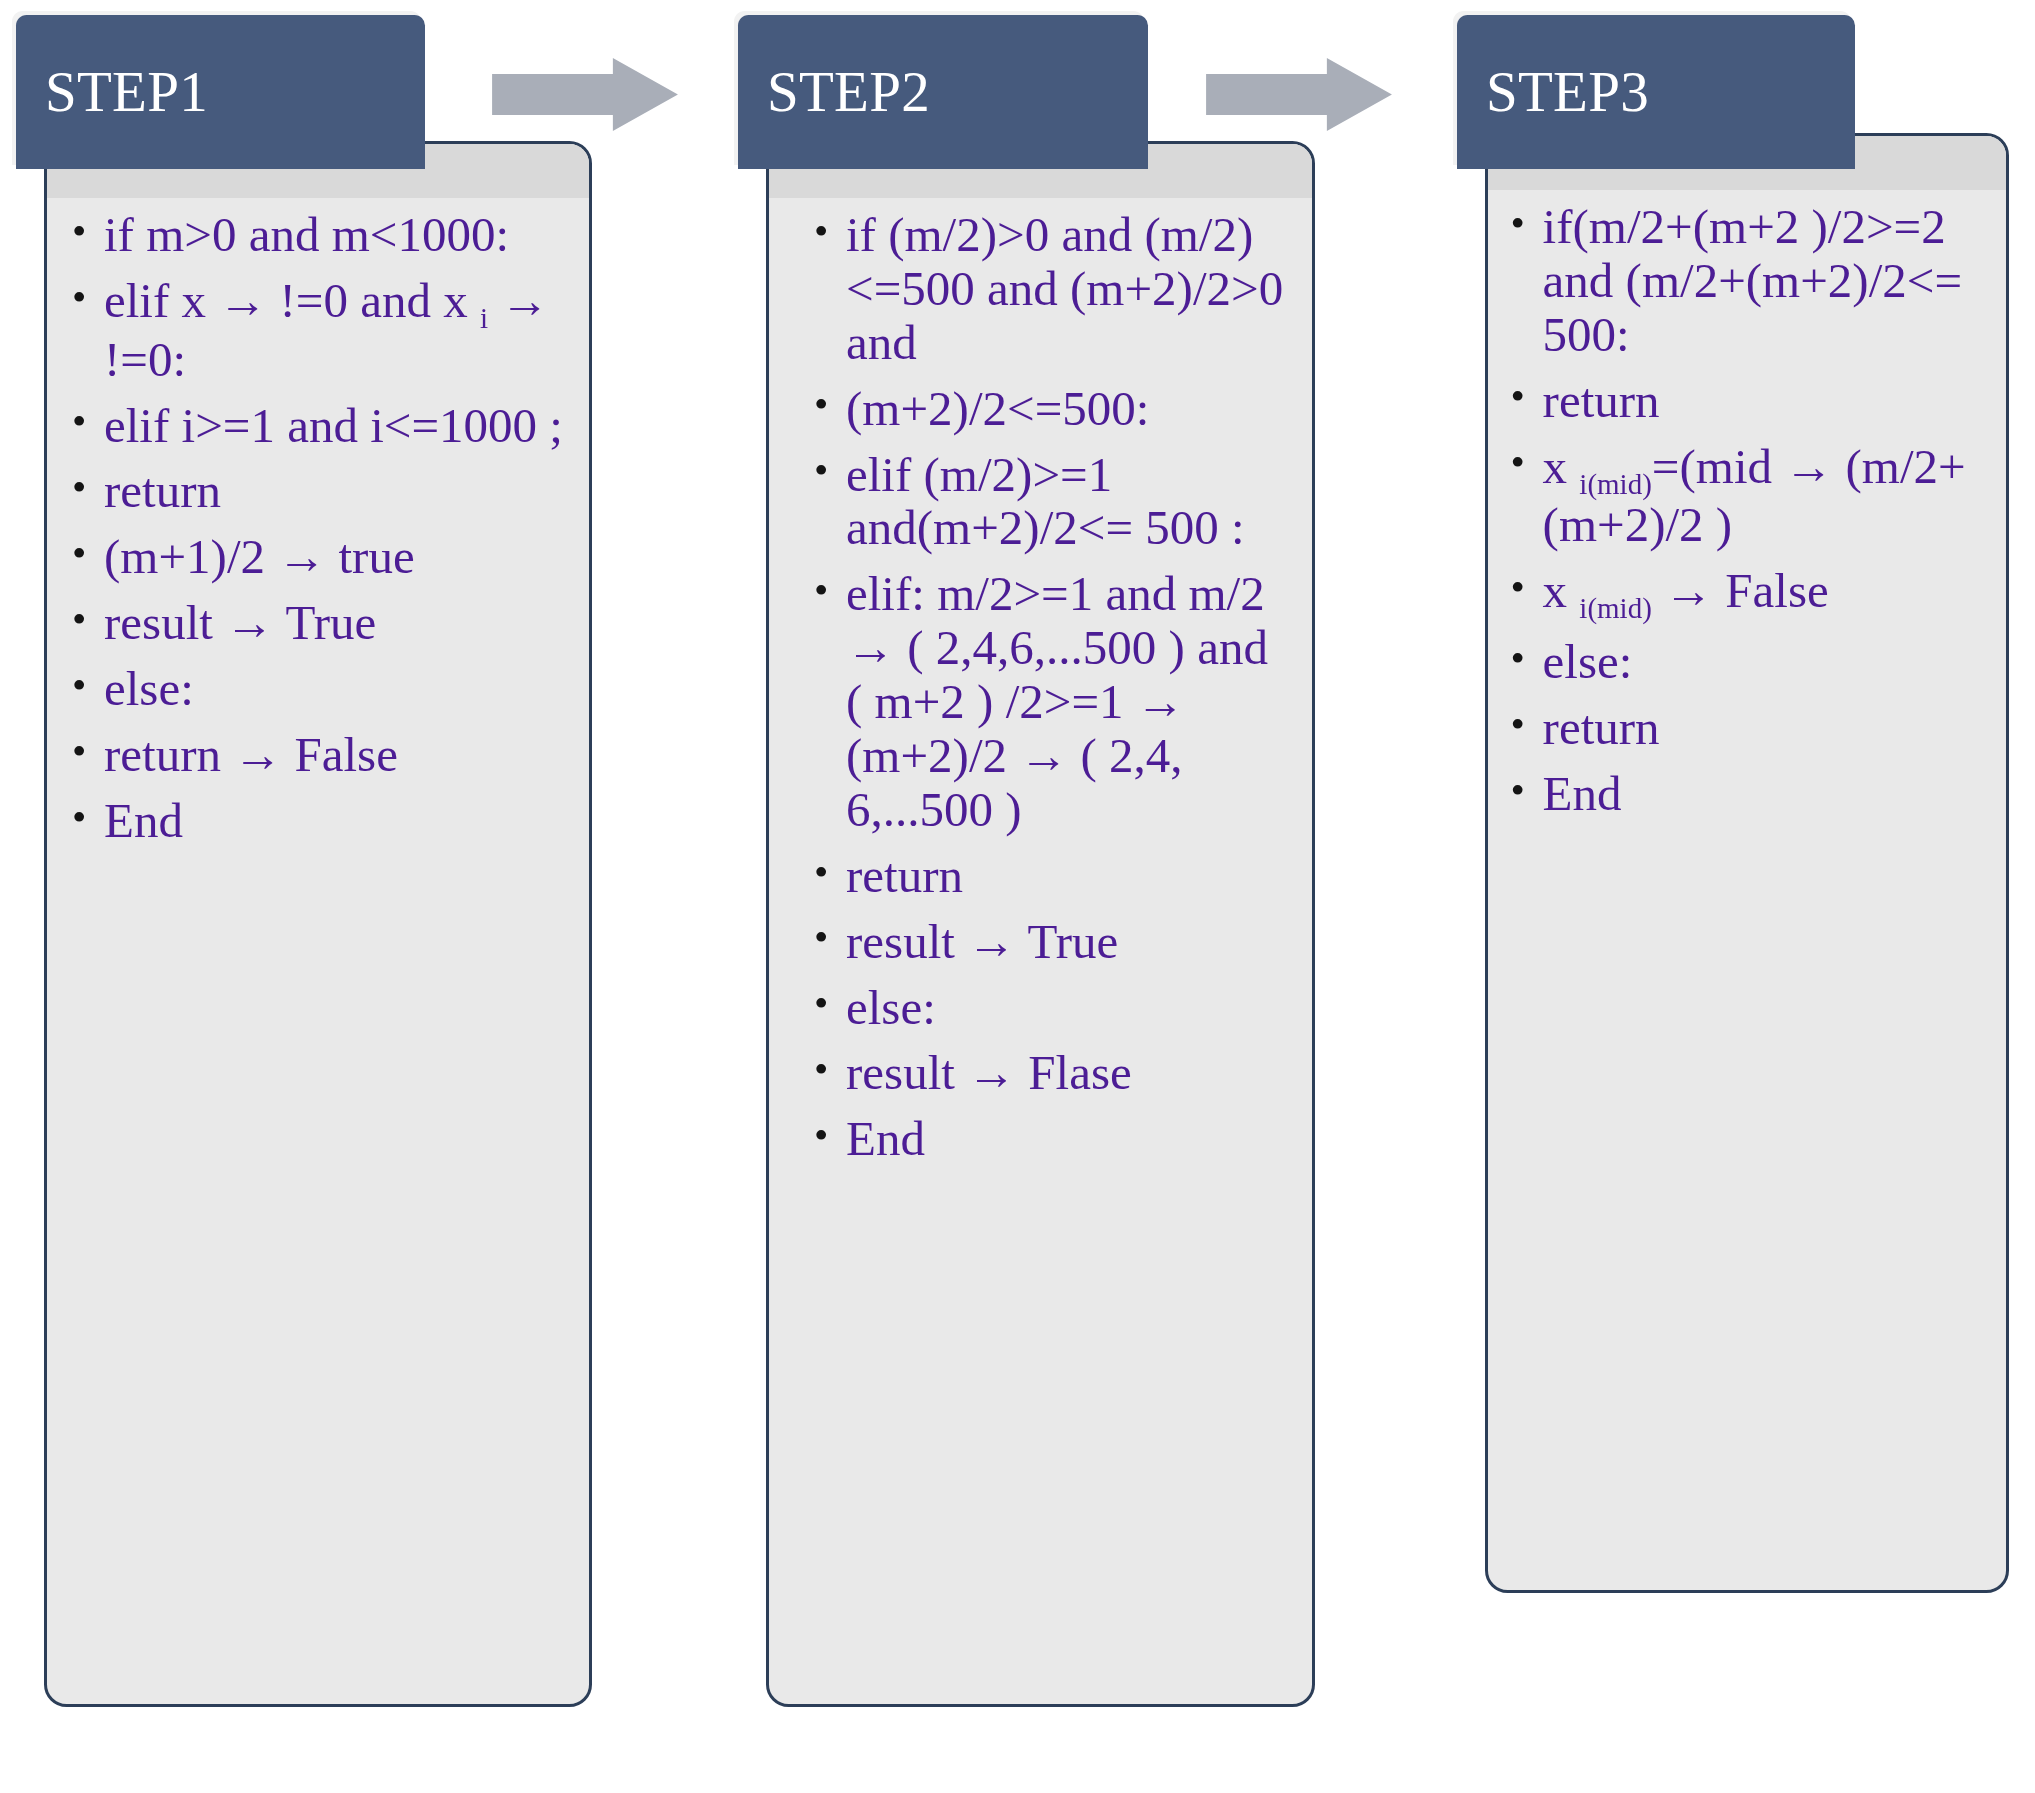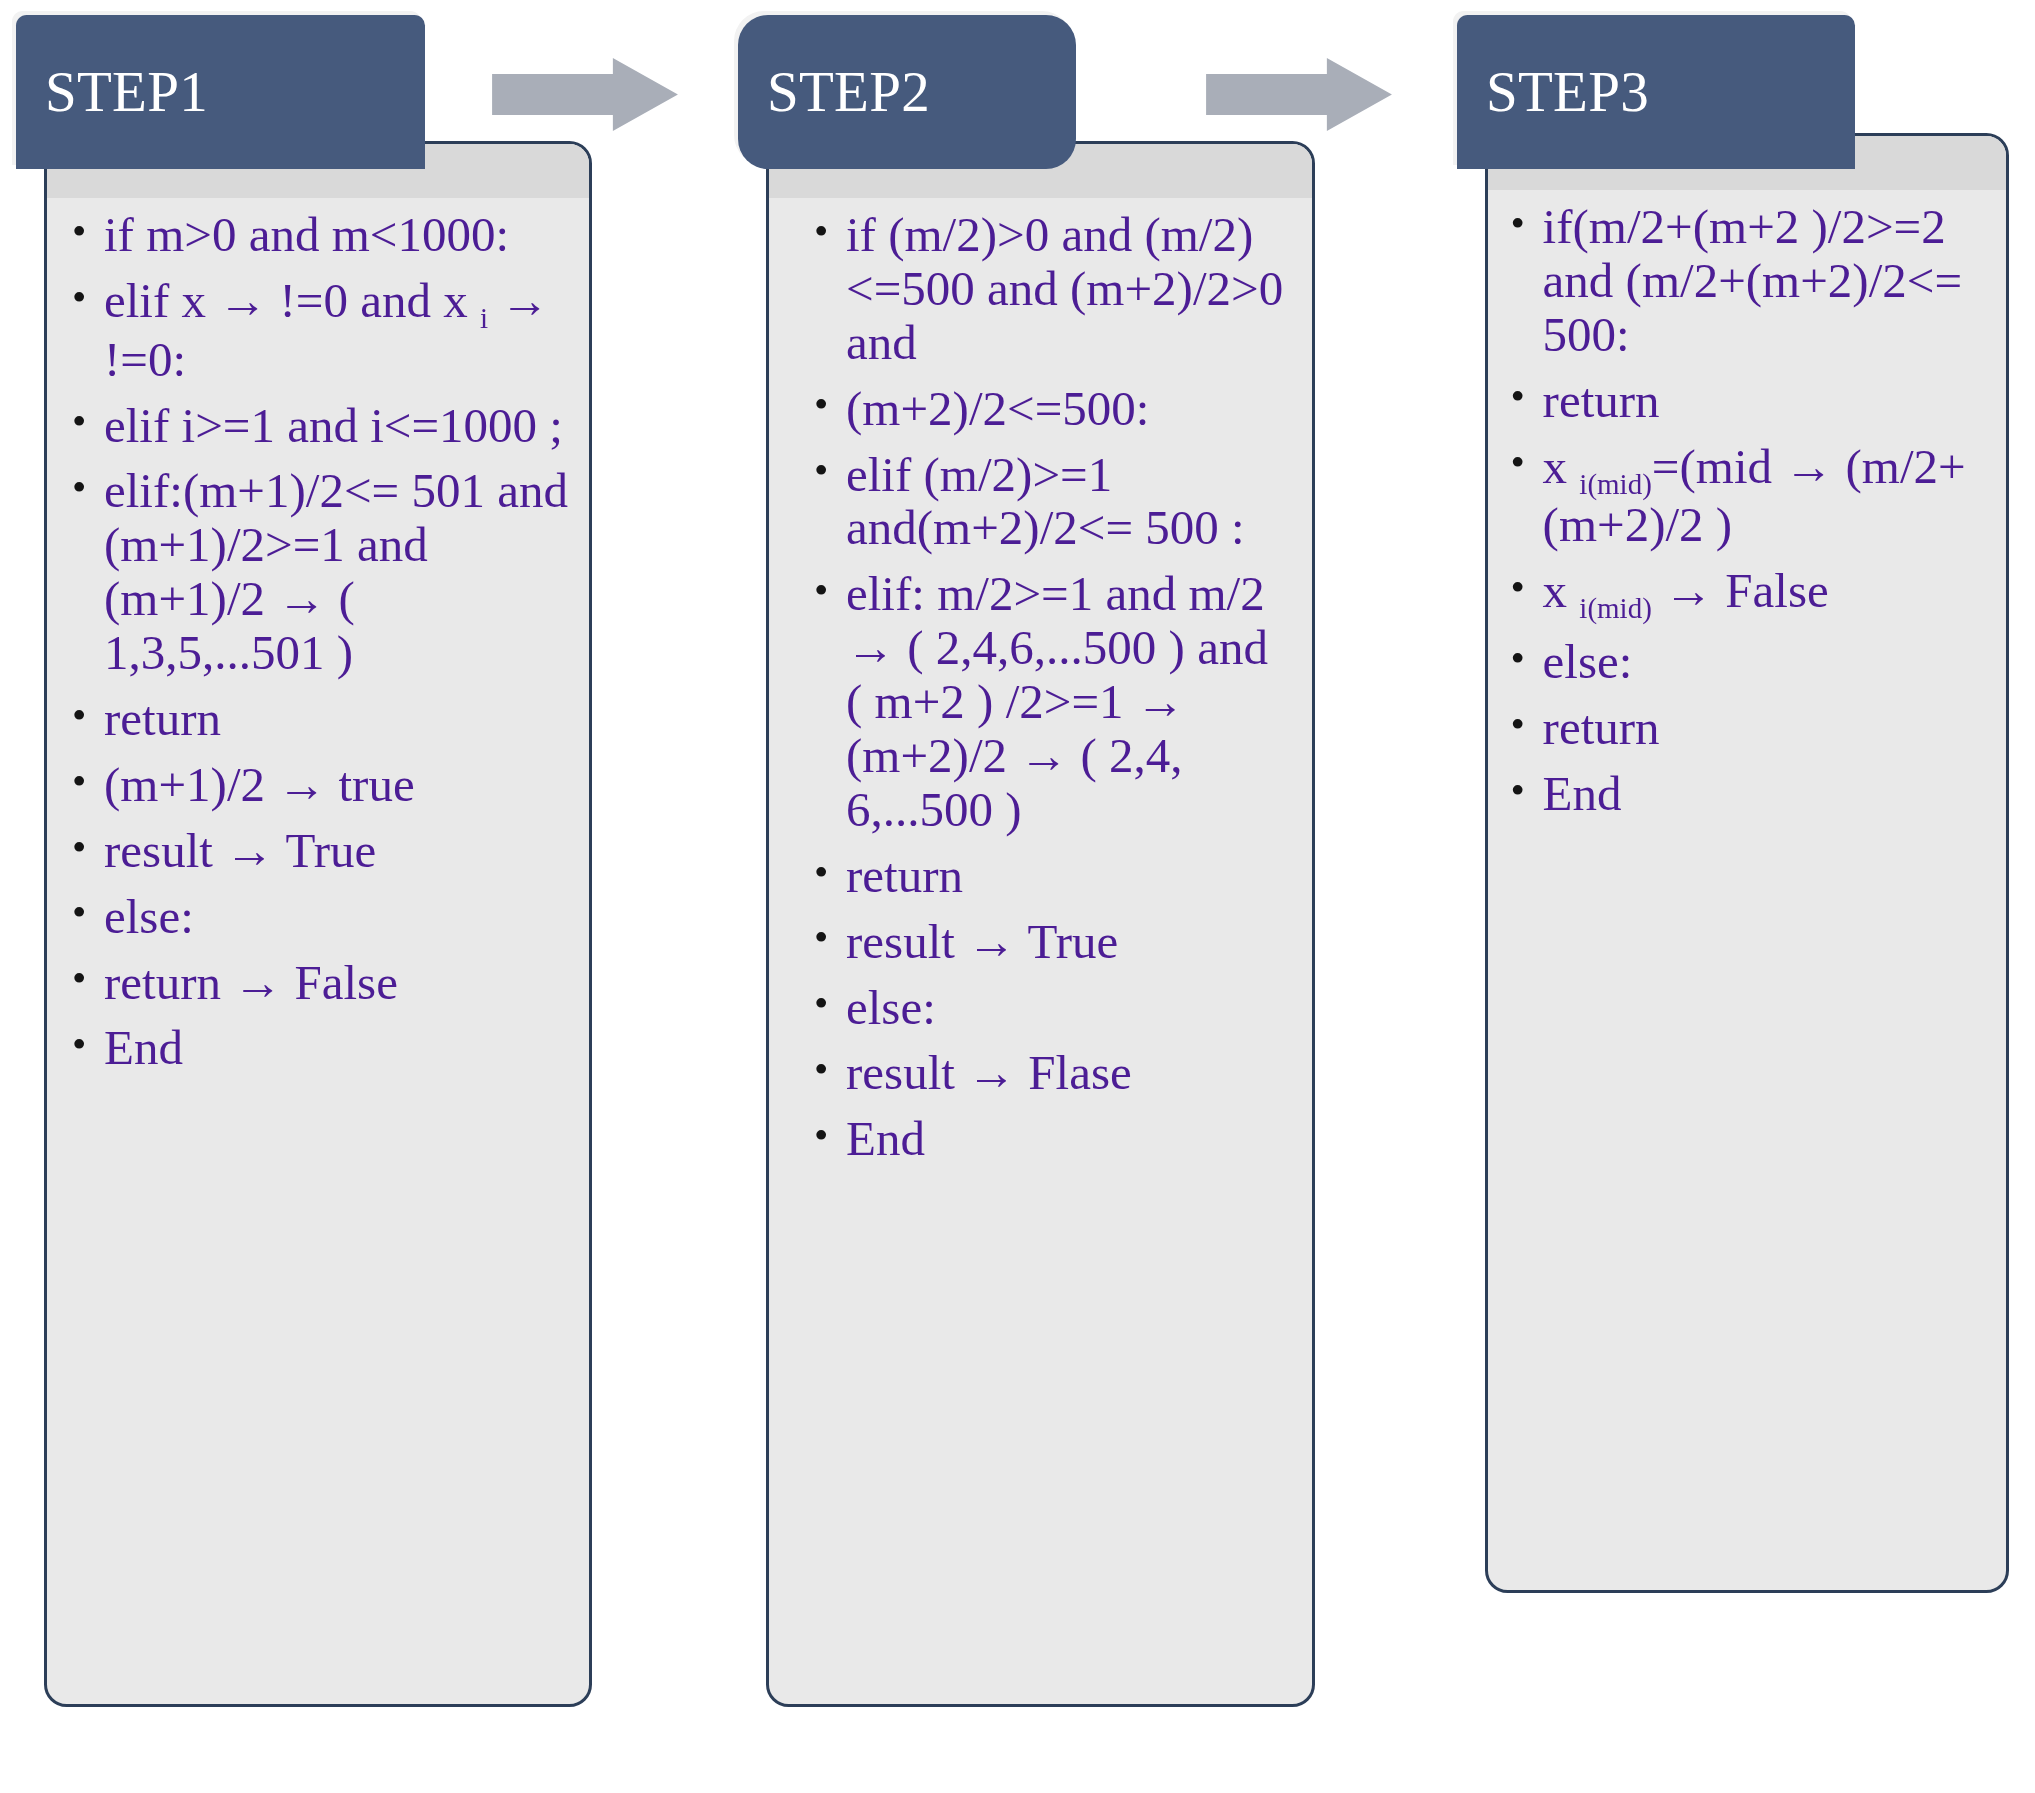--- a/index.html
+++ b/index.html
@@ -116,39 +116,38 @@
   <div class="step-col" style="left:16px; width:584px;">
     <div class="step-header" style="width:409px;">
       <span class="step-header-label">STEP1</span>
     </div>
     <div class="step-card" style="top:141px; width:548px; height:1566px;">
       <div class="card-band"></div>
       <ul class="bullets" style="padding:64px 17px 0 17px;">
         <li class="bullet">if m&gt;0 and m&lt;1000:</li>
         <li class="bullet"><span>elif x → !=0 and x </span><span class="sub">i</span><span> → !=0:</span></li>
         <li class="bullet">elif i&gt;=1 and i&lt;=1000 ;</li>
-        <li class="bullet">elif:(m+1)/2&lt;= 501 and (m+1)/2&gt;=1 and (m+1)/2 → ( 1,3,5,...501 )</li>
         <li class="bullet">return</li>
         <li class="bullet">(m+1)/2 → true</li>
         <li class="bullet">result → True</li>
         <li class="bullet">else:</li>
         <li class="bullet">return → False</li>
         <li class="bullet">End</li>
       </ul>
     </div>
   </div>
 
   <div class="arrow" style="left:492px; top:58px;">
     <svg width="186" height="73" viewBox="0 0 280 110" aria-hidden="true">
       <polygon points="0,24 182,24 182,0 280,55 182,110 182,86 0,86" fill="#a9aeb8"></polygon>
     </svg>
   </div>
 
   <div class="step-col" style="left:738px; width:591px;">
-    <div class="step-header" style="width:338px;border-radius:30px;">
+    <div class="step-header" style="width:410px;">
       <span class="step-header-label">STEP2</span>
     </div>
     <div class="step-card" style="top:141px; width:549px; height:1566px;padding-left:20px;">
       <div class="card-band"></div>
       <ul class="bullets" style="padding:64px 17px 0 17px;">
         <li class="bullet">if (m/2)&gt;0 and (m/2)&lt;=500 and (m+2)/2&gt;0 and</li>
         <li class="bullet">(m+2)/2&lt;=500:</li>
         <li class="bullet">elif (m/2)&gt;=1 and(m+2)/2&lt;= 500 :</li>
         <li class="bullet">elif: m/2&gt;=1 and m/2 → ( 2,4,6,...500 ) and ( m+2 ) /2&gt;=1 → (m+2)/2 → ( 2,4, 6,...500 )</li>
         <li class="bullet">return</li>

